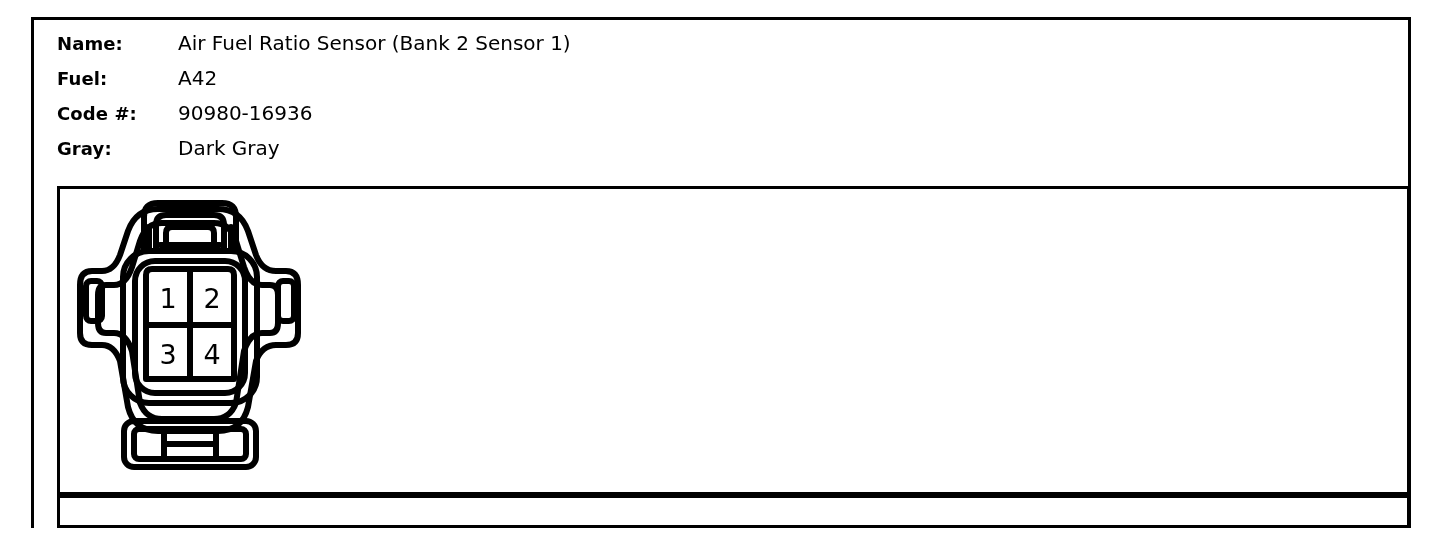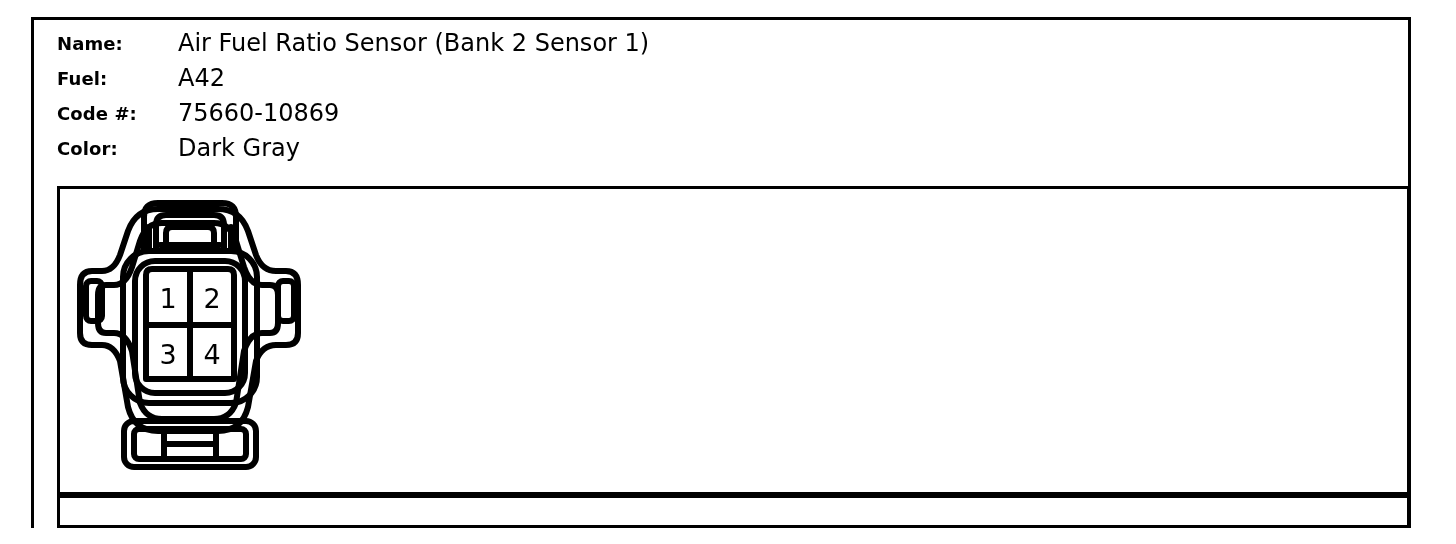--- a/index.html
+++ b/index.html
@@ -53,21 +53,21 @@
     font-weight: bold;
     font-size: 18px;
     letter-spacing: 0.1px;
     white-space: nowrap;
   }
   .info-value {
     position: absolute;
     left: 121px;
     top: 0;
     font-weight: normal;
-    font-size: 24px;
+    font-size: 20px;
     white-space: nowrap;
   }
 
   
   .diagram-box {
     position: absolute;
     left: 57px;
     top: 186px;
     width: 1353px;
     height: 309px;
@@ -120,25 +120,25 @@
       <span class="info-value">Air Fuel Ratio Sensor (Bank 2 Sensor 1)</span>
     </div>
 
     <div class="info-row">
       <span class="info-label">Fuel:</span>
       <span class="info-value">A42</span>
     </div>
 
     <div class="info-row">
       <span class="info-label">Code #:</span>
-      <span class="info-value">75660-10869</span>
-    </div>
-
-    <div class="info-row">
-      <span class="info-label">Color:</span>
+      <span class="info-value">90980-16936</span>
+    </div>
+
+    <div class="info-row">
+      <span class="info-label">Gray:</span>
       <span class="info-value">Dark Gray</span>
     </div>
 
   </div>
 
   <div class="diagram-box">
 
     <div class="connector-wrap">
       <svg width="260" height="303" viewBox="0 0 260 303" xmlns="http://www.w3.org/2000/svg">
 

